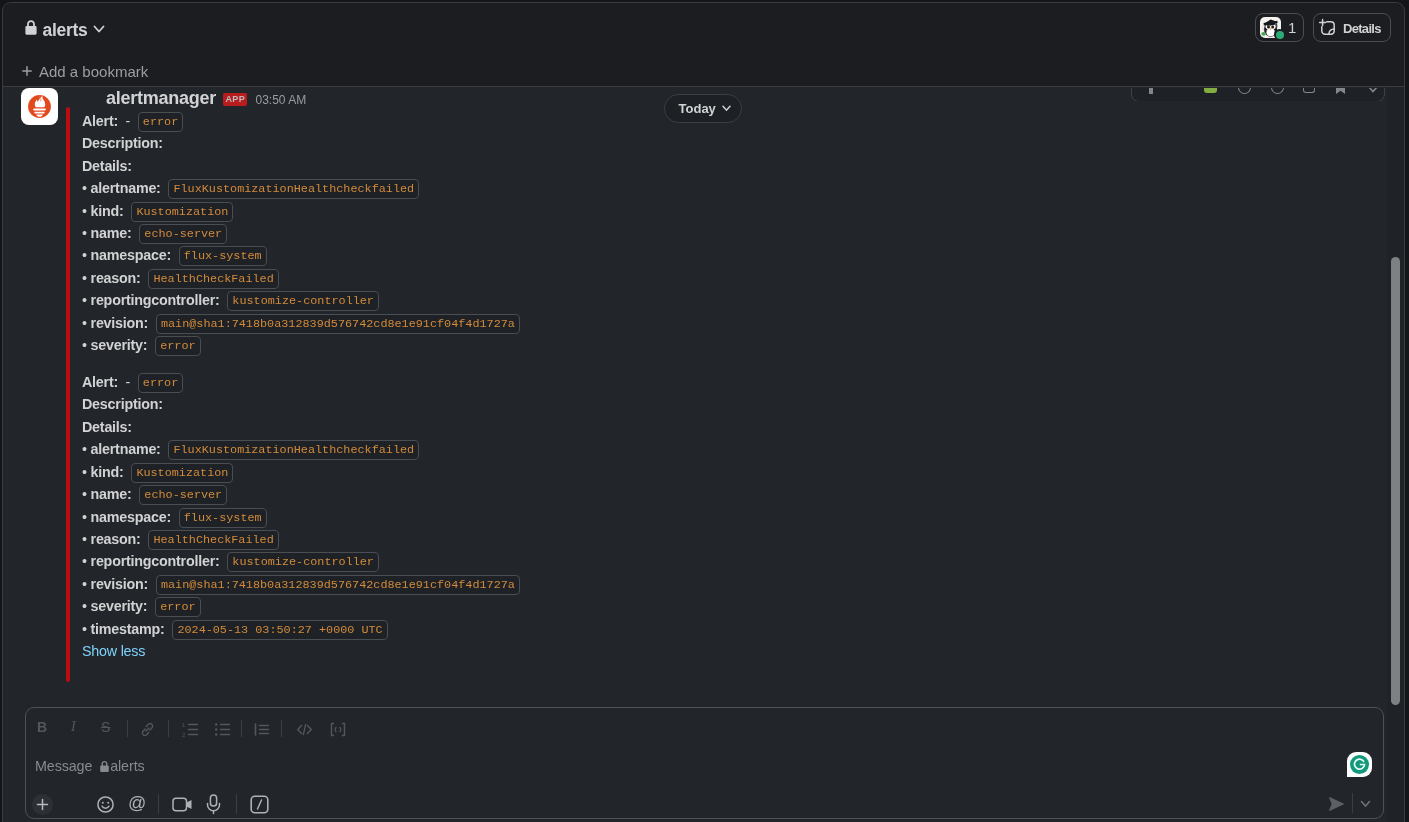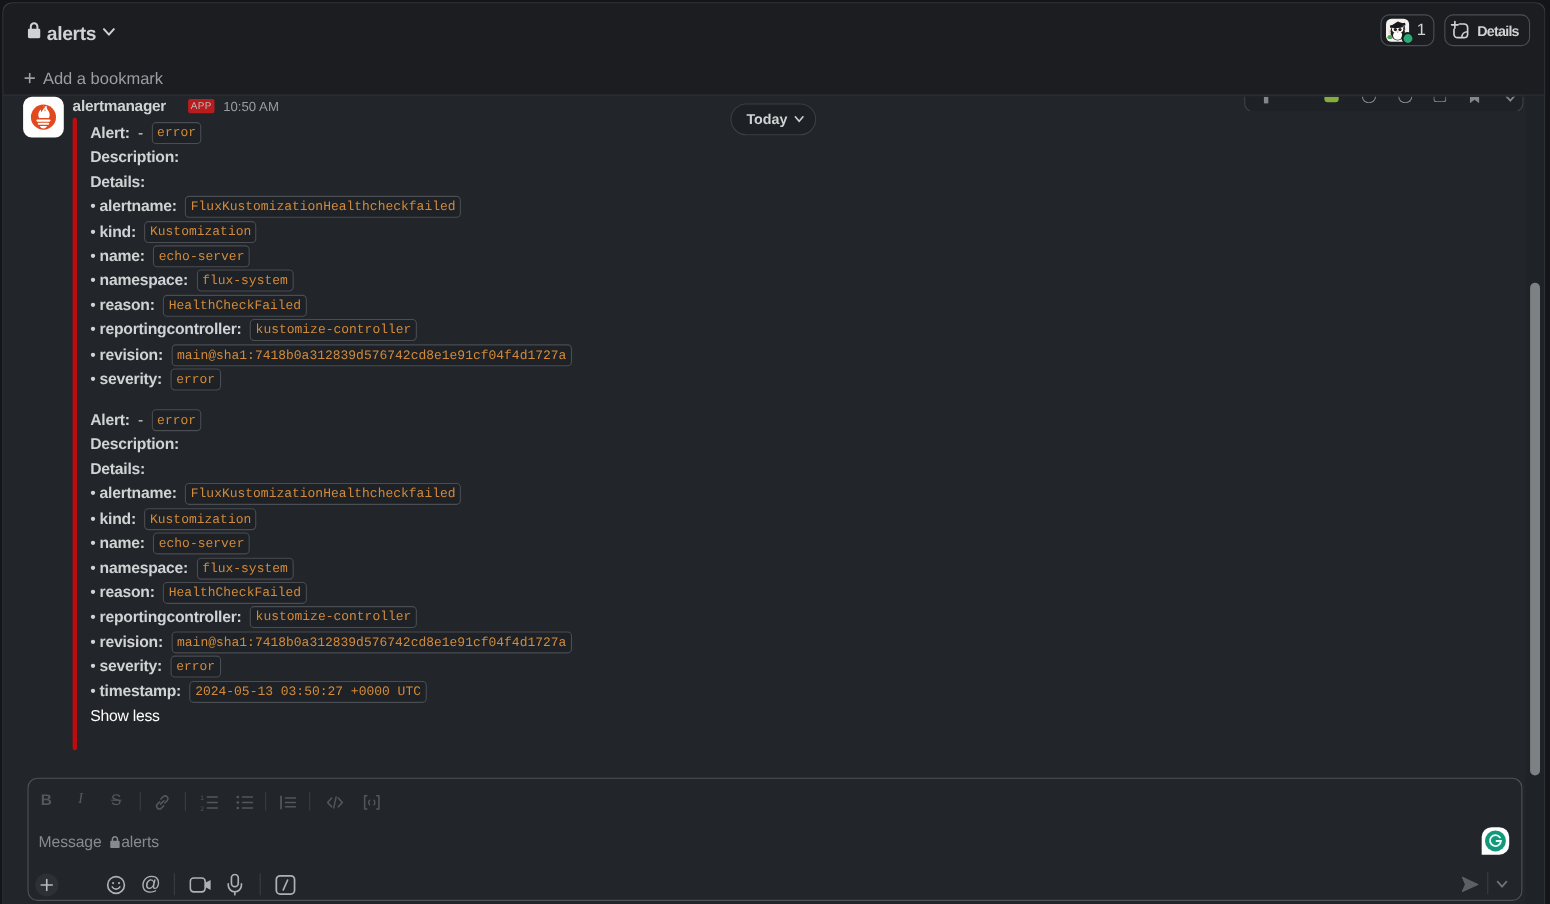--- a/index.html
+++ b/index.html
@@ -8,30 +8,30 @@
   .hdrbg{position:absolute;left:3px;top:3px;width:1401px;height:83px;background:#1b1d21;border-radius:8px 8px 0 0;}
   .bmdivider{position:absolute;left:3px;top:86px;width:1401px;height:1px;background:#393d42;}
   .panebg{position:absolute;left:3px;top:87px;width:1401px;height:735px;background:#222529;}
   .gutterbg{position:absolute;left:1387px;top:87px;width:17px;height:735px;background:#1f2226;}
   .winframe{position:absolute;left:2px;top:2px;width:1403px;height:821px;border:1px solid #393d41;
     border-bottom:none;border-radius:9px 9px 0 0;z-index:90;pointer-events:none;box-sizing:border-box;}
   .title{position:absolute;left:42.5px;top:19.5px;font-size:17.5px;font-weight:bold;color:#d1d2d3;letter-spacing:-0.3px;}
   .hbtn{position:absolute;top:13px;height:29px;border:1px solid #4a4e53;border-radius:8px;box-sizing:border-box;}
   .bm{position:absolute;left:39px;top:63px;color:#9b9ea3;font-size:15px;}
   .avatar{position:absolute;left:21px;top:88px;width:37px;height:37px;background:#fff;border-radius:8px;}
-  .name{font-weight:bold;color:#d1d2d3;font-size:14px;letter-spacing:-0.25px;}
-  .appbadge{display:inline-block;background:#b91c1c;color:#b9bbbe;font-size:9px;font-weight:normal;
-    border-radius:2px;padding:1.5px 2.5px;margin-left:20px;position:relative;top:-2px;letter-spacing:0.3px;}
+  .name{font-weight:bold;color:#d1d2d3;font-size:18px;letter-spacing:-0.25px;margin-left:40px;}
+  .appbadge{display:inline-block;background:#b91c1c;color:#b9bbbe;font-size:9px;font-weight:bold;
+    border-radius:2px;padding:1.5px 2.5px;margin-left:7px;position:relative;top:-2px;letter-spacing:0.3px;}
   .mtime{color:#9a9ca1;font-size:12px;margin-left:8px;}
   .redbar{position:absolute;left:66px;top:107px;width:4px;height:575px;background:#bb0c10;border-radius:4px;}
   .att{position:absolute;left:82px;top:110px;width:1000px;font-size:14.3px;letter-spacing:-0.22px;line-height:22.4px;color:#d1d2d3;}
   code{font-family:"Liberation Mono",monospace;font-size:11.8px;line-height:14px;letter-spacing:0;color:#d38b3b;
     border:1px solid #4a4d52;background:#1e2125;border-radius:4px;padding:2px 4px;margin:0 1px 0 4px;position:relative;top:-1px;}
   .gapline{height:14.6px;}
-  .showless{color:#ffffff;font-size:14.3px;}
+  .showless{color:#7dd3fc;font-size:14.3px;}
   .today{position:absolute;left:664px;top:94px;width:78px;height:29px;border:1px solid #3b3f44;background:#1d2024;
     border-radius:15px;box-sizing:border-box;color:#d1d2d3;font-size:13px;font-weight:bold;text-align:center;line-height:27px;text-indent:4px;}
   .hovwrap{position:absolute;left:1130px;top:88px;width:258px;height:13px;overflow:hidden;}
   .hovbar{position:absolute;left:1px;top:-22px;width:254px;height:36px;background:#1e2125;
     border:1px solid #3e4247;border-radius:8px;box-sizing:border-box;}
   .composer{position:absolute;left:25px;top:707px;width:1359px;height:112px;border:1px solid #4e5257;
     border-radius:9px;box-sizing:border-box;background:#222529;}
   .fticon{position:absolute;top:719px;color:#72757a;opacity:0.62;}
   .fdiv{position:absolute;top:720px;width:1px;height:17px;background:#3b3e43;}
   .placeholder{position:absolute;left:35px;top:758px;color:#878b90;font-size:14.3px;letter-spacing:-0.1px;}
@@ -112,21 +112,21 @@
       <circle cx="18.5" cy="18.5" r="11.4" fill="#e2491f"></circle>
       <path fill="#fff" d="M18.7 7.4c.8 1.2.5 2.7-.2 3.7-.6.9-1.4 1.7-1.6 2.9-.5-.6-.9-1.4-.9-2.5-1.3 1.3-2.2 3.1-2.2 4.9 0 1.1.3 2.1.9 2.9h8.6c.6-.8.9-1.8.9-2.9 0-2.6-1.7-4-2.5-5.8-.4-.9-.5-1.8-.2-2.7-1.2.6-2 1.7-2.1 3-.4-1.1-.6-2.4-.7-3.5z"></path>
       <path fill="#e2491f" d="M17.1 9.8l.4 2.1-.9 1.2-.1-1.6zM19.9 10.5l.5 1.9-.6 1.4-.4-1.8z" opacity="0.85"></path>
       <rect fill="#fff" x="12.1" y="20.6" width="12.8" height="2" rx="1"></rect>
       <rect fill="#fff" x="13.3" y="23.7" width="10.4" height="1.7" rx="0.85"></rect>
       <path fill="#fff" d="M15.2 26.5h6.6c-.5 1.4-1.7 2.3-3.3 2.3s-2.8-.9-3.3-2.3z"></path>
     </svg>
   </div>
 
   <div class="abs" style="left:66px;top:88px;">
-    <span class="name">alertmanager</span><span class="appbadge">APP</span><span class="mtime">10:50 AM</span>
+    <span class="name">alertmanager</span><span class="appbadge">APP</span><span class="mtime">03:50 AM</span>
   </div>
   <div class="redbar"></div>
   <div class="att">
     <div><b>Alert:</b> &nbsp;- <code>error</code></div>
     <div><b>Description:</b></div>
     <div><b>Details:</b></div>
     <div>• <b>alertname:</b> <code>FluxKustomizationHealthcheckfailed</code></div>
     <div>• <b>kind:</b> <code>Kustomization</code></div>
     <div>• <b>name:</b> <code>echo-server</code></div>
     <div>• <b>namespace:</b> <code>flux-system</code></div>

